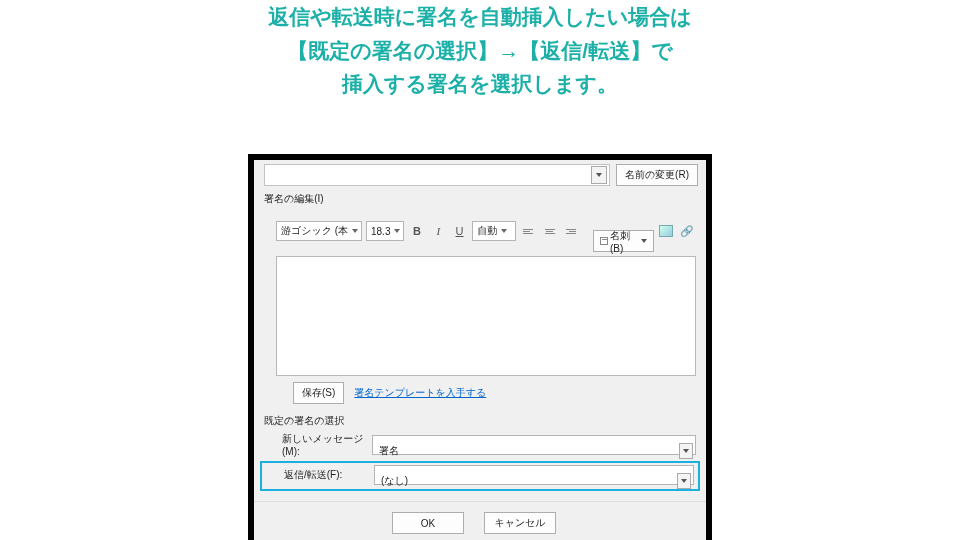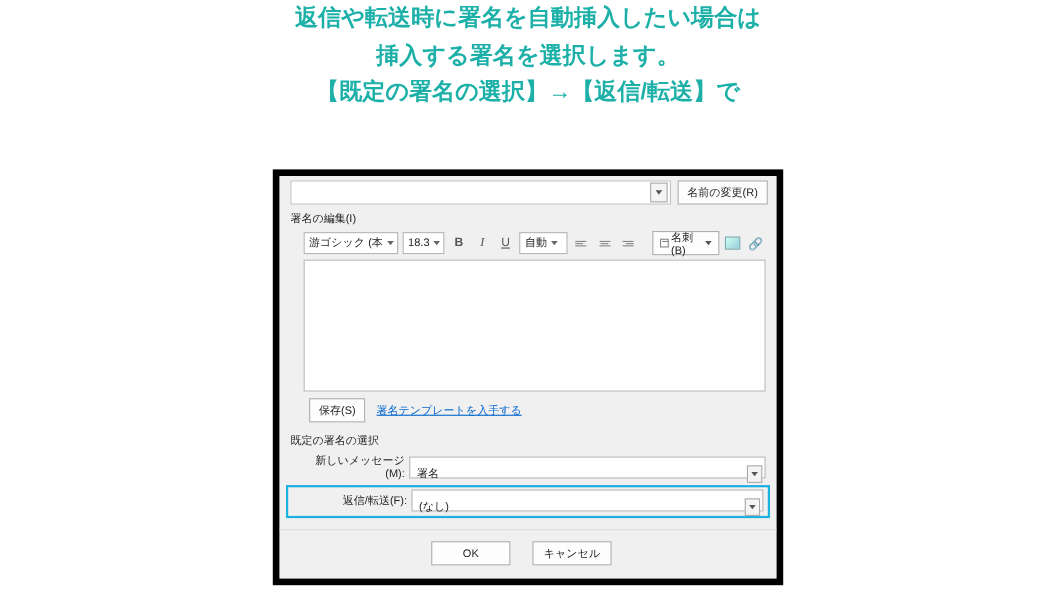--- a/index.html
+++ b/index.html
@@ -109,40 +109,39 @@
   .editor {
     margin: 0 10px 6px 22px;
     height: 120px;
     border: 1px solid #b8b8b8;
     background: #fff;
   }
   .row-save {
     display: flex;
     align-items: center;
     gap: 10px;
-    padding: 0 0 8px 27px;
+    padding: 0 0 8px 39px;
   }
   .link {
     color: #0066cc;
     text-decoration: underline;
     font-size: 10px;
   }
   .default-sec {
     padding: 0 10px 6px 10px;
   }
   .field-row {
     display: flex;
     align-items: center;
     padding: 2px 0 4px 18px;
     gap: 4px;
   }
   .field-label {
     width: 86px;
     font-size: 10px;
-    text-align: right;
   }
   .field-select {
     flex: 1;
     height: 20px;
     border: 1px solid #b4b4b4;
     background: #fff;
     display: flex;
     align-items: center;
     justify-content: space-between;
     padding: 12px 2px 0 6px;
@@ -157,33 +156,33 @@
   .footer {
     display: flex;
     justify-content: center;
     gap: 20px;
     padding: 10px 12px 12px 0;
     border-top: 1px solid #ddd;
     margin-top: 4px;
   }
   .footer .btn { width: 72px; }
   .card-icon {
-    display:inline-flex;align-items:center;gap:2px;font-size:10px;
+    display:inline-flex;align-items:center;gap:2px;font-size:10px;margin-top:20px;
   }
   .card-glyph{width:10px;height:8px;border:1px solid #888;background:#fff;position:relative;}
   .card-glyph::before{content:"";position:absolute;left:1px;top:1px;width:6px;height:1px;background:#888;}
   .ins-pic{width:14px;height:12px;border:1px solid #7aa;background:linear-gradient(135deg,#cfe,#9cd);}
 </style>
 </head>
 <body>
 
 <div class="annotation">
   <div>返信や転送時に署名を自動挿入したい場合は</div>
+  <div>【既定の署名の選択】→【返信/転送】で</div>
   <div>挿入する署名を選択します。</div>
-  <div>【既定の署名の選択】→【返信/転送】で</div>
 </div>
 
 <div class="dlg-wrap">
 
   <div class="top-row">
     <div class="big-select">
       <div class="sel-btn">
         <div class="chev"></div>
       </div>
     </div>

